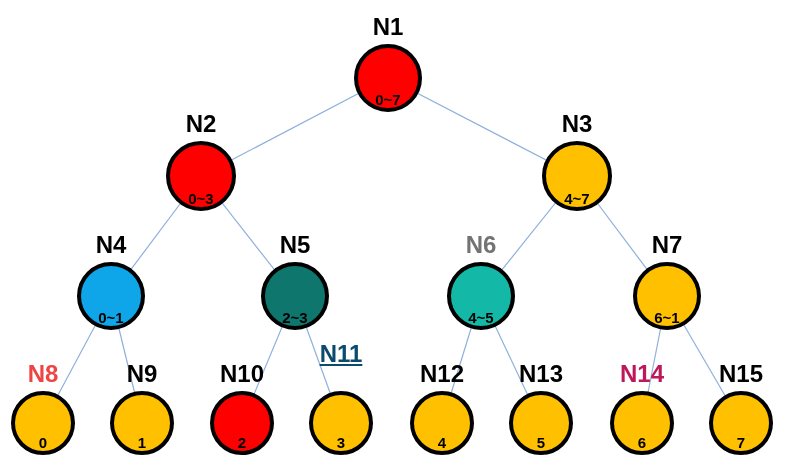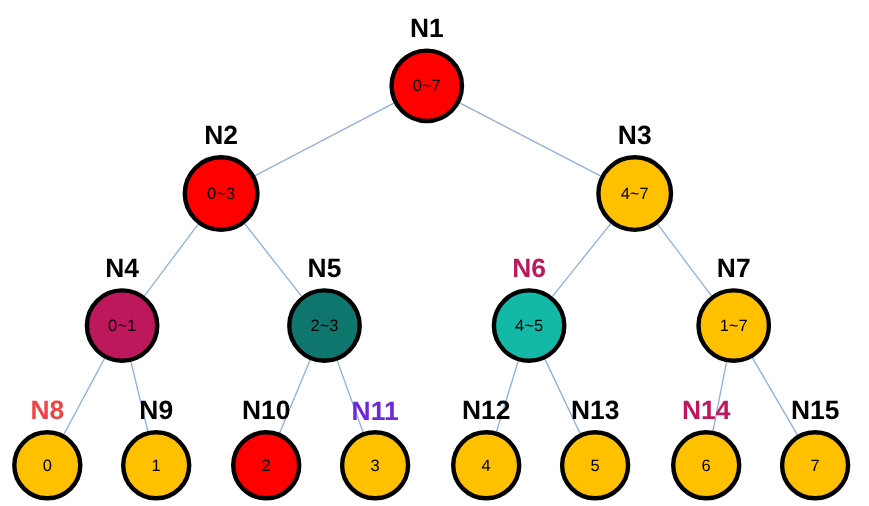--- a/index.html
+++ b/index.html
@@ -31,23 +31,23 @@
     width: 643px;
     height: 460px;
   }
   .node {
     position: absolute;
     transform: translate(-50%, -50%);
     box-sizing: border-box;
     border: 4px solid #14532d;
     border-radius: 50%;
     display: flex;
-    align-items: center;
+    align-items: flex-end;
     justify-content: center;
-    font-weight: 400;
+    font-weight: 700;
     font-size: 15px;
     color: #000000;
   }
   .node-label {
     position: absolute;
     transform: translate(-50%, -50%);
     font-weight: 700;
     font-size: 24px;
     line-height: 1;
     color: #000000;
@@ -81,48 +81,48 @@
       </div>
       <div class="node-label" style="left: 201px; top: 124px; color: rgb(0, 0, 0);">N2</div>
       <div class="node" style="left: 201px; top: 176px; width: 70px; height: 70px; background: rgb(254, 0, 0); border-color: rgb(0, 0, 0);">
         <span>0~3</span>
       </div>
       <div class="node-label" style="left: 577px; top: 124px; color: rgb(0, 0, 0);">N3</div>
       <div class="node" style="left: 577px; top: 176px; width: 70px; height: 70px; background: rgb(255, 192, 0); border-color: rgb(0, 0, 0);">
         <span>4~7</span>
       </div>
       <div class="node-label" style="left: 111px; top: 245px; color: rgb(0, 0, 0);">N4</div>
-      <div class="node" style="left: 111px; top: 296px; width: 68px; height: 68px; background: #be185d; border-color: rgb(0, 0, 0);">
+      <div class="node" style="left: 111px; top: 296px; width: 68px; height: 68px; background: #0ea5e9; border-color: rgb(0, 0, 0);">
         <span>0~1</span>
       </div>
       <div class="node-label" style="left: 295px; top: 245px; color: rgb(0, 0, 0);">N5</div>
       <div class="node" style="left: 295px; top: 296px; width: 68px; height: 68px; background: #0f766e; border-color: rgb(0, 0, 0);">
         <span>2~3</span>
       </div>
-      <div class="node-label" style="left: 481px; top: 245px; color: #be185d;">N6</div>
+      <div class="node-label" style="left: 481px; top: 245px; color: #737373;">N6</div>
       <div class="node" style="left: 481px; top: 296px; width: 68px; height: 68px; background: #14b8a6; border-color: rgb(0, 0, 0);">
         <span>4~5</span>
       </div>
       <div class="node-label" style="left: 667px; top: 245px; color: rgb(0, 0, 0);">N7</div>
       <div class="node" style="left: 667px; top: 296px; width: 68px; height: 68px; background: rgb(255, 192, 0); border-color: rgb(0, 0, 0);">
-        <span>1~7</span>
+        <span>6~1</span>
       </div>
       <div class="node-label" style="left: 43px; top: 374px; color: #ef4444;">N8</div>
       <div class="node" style="left: 43px; top: 423px; width: 64px; height: 64px; background: rgb(255, 192, 0); border-color: rgb(0, 0, 0);">
         <span>0</span>
       </div>
       <div class="node-label" style="left: 142px; top: 374px; color: rgb(0, 0, 0);">N9</div>
       <div class="node" style="left: 142px; top: 423px; width: 64px; height: 64px; background: rgb(255, 192, 0); border-color: rgb(0, 0, 0);">
         <span>1</span>
       </div>
       <div class="node-label" style="left: 242px; top: 374px; color: rgb(0, 0, 0); text-align: right;">N10</div>
       <div class="node" style="left: 242px; top: 423px; width: 64px; height: 64px; background: rgb(254, 0, 0); border-color: rgb(0, 0, 0);">
         <span>2</span>
       </div>
-      <div class="node-label" style="left: 341px; top: 375px; color: #6d28d9;">N11</div>
+      <div class="node-label" style="left: 341px; top: 354px; color: #0c4a6e; text-decoration: underline;">N11</div>
       <div class="node" style="left: 341px; top: 423px; width: 64px; height: 64px; background: rgb(255, 192, 0); border-color: rgb(0, 0, 0);">
         <span>3</span>
       </div>
       <div class="node-label" style="left: 442px; top: 374px; color: rgb(0, 0, 0);">N12</div>
       <div class="node" style="left: 442px; top: 423px; width: 64px; height: 64px; background: rgb(255, 192, 0); border-color: rgb(0, 0, 0);">
         <span>4</span>
       </div>
       <div class="node-label" style="left: 541px; top: 374px; color: rgb(0, 0, 0);">N13</div>
       <div class="node" style="left: 541px; top: 423px; width: 64px; height: 64px; background: rgb(255, 192, 0); border-color: rgb(0, 0, 0);">
         <span>5</span>

